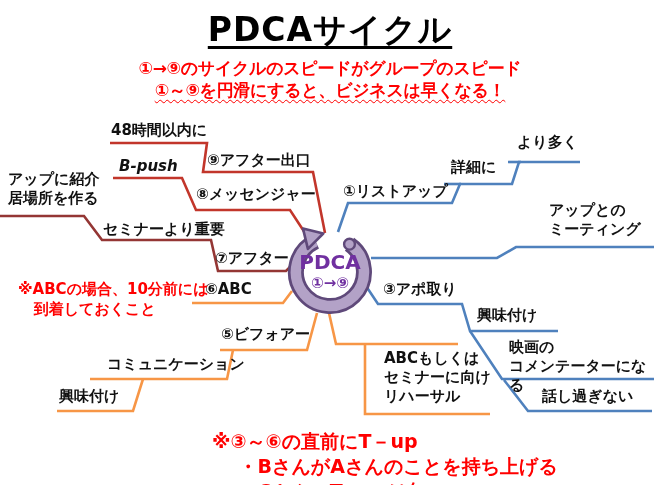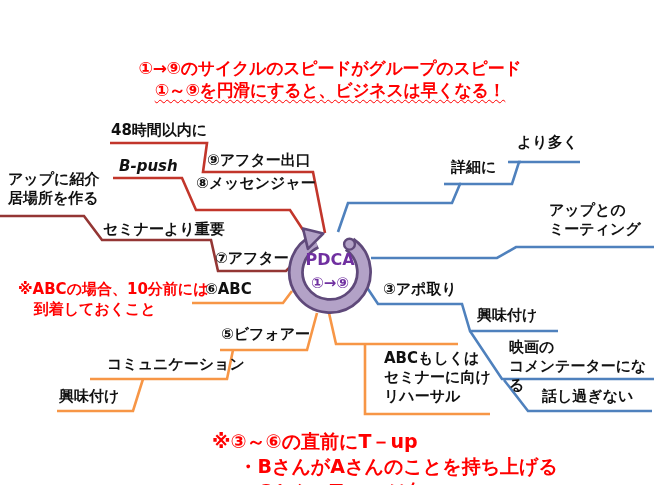--- a/index.html
+++ b/index.html
@@ -86,39 +86,41 @@
     </g>
 
     <g>
       <path d="M 349.5 244.2 A 34 34 0 1 1 315.6 241.2" stroke="var(--purple-dark)" stroke-width="16" fill="none"></path>
       <path d="M 349.5 244.2 A 34 34 0 1 1 315.6 241.2" stroke="var(--purple-fill)" stroke-width="10.5" fill="none"></path>
       <circle cx="349.5" cy="244.2" r="5.4" fill="var(--purple-fill)" stroke="var(--purple-dark)" stroke-width="2.4"></circle>
       <path d="M 303 228.6 L 307.9 248.9 L 323.3 233.5 Z" fill="var(--purple-fill)" stroke="var(--purple-dark)" stroke-width="2.6" stroke-linejoin="round"></path>
     </g>
   </svg>
 
+  <div id="title">PDCAサイクル</div>
   <div class="sub" id="subtitle1" style="top:57px">①→⑨のサイクルのスピードがグループのスピード</div>
   <div class="sub" id="subtitle2" style="top:79px">①～⑨を円滑にすると、ビジネスは早くなる！</div>
 
-  <div class="centerTxt" style="top:250px;font-size:16px">PDCA</div>
+  <div class="centerTxt" style="top:250px;font-size:20px">PDCA</div>
   <div class="centerTxt" style="top:274px;font-size:15px;font-weight:700">①→⑨</div>
 
   <div class="lbl" style="left:111px;top:121px">48時間以内に</div>
   <div class="lbl italic" style="left:119px;top:157px">B-push</div>
   <div class="lbl" style="left:207px;top:151px">⑨アフター出口</div>
-  <div class="lbl" style="left:196px;top:174px">⑧メッセンジャー</div>
+  <div class="lbl" style="left:196px;top:185px">⑧メッセンジャー</div>
   <div class="lbl" style="left:8px;top:170px">アップに紹介
 居場所を作る</div>
   <div class="lbl" style="left:103px;top:220px">セミナーより重要</div>
   <div class="lbl" style="left:215px;top:249px">⑦アフター</div>
   <div class="lbl" style="left:205px;top:280px">⑥ABC</div>
   <div class="lbl" style="left:221px;top:325px">⑤ビフォアー</div>
   <div class="lbl" style="left:107px;top:355px">コミュニケーション</div>
   <div class="lbl" style="left:59px;top:387px">興味付け</div>
 
+  <div class="lbl" style="left:343px;top:182px">①リストアップ</div>
   <div class="lbl" style="left:451px;top:158px">詳細に</div>
   <div class="lbl" style="left:517px;top:133px">より多く</div>
   <div class="lbl" style="left:383px;top:280px">③アポ取り</div>
   <div class="lbl" style="left:549px;top:201px">アップとの
 ミーティング</div>
   <div class="lbl" style="left:477px;top:306px">興味付け</div>
   <div class="lbl" style="left:509px;top:338px">映画の
 コメンテーターになる</div>
   <div class="lbl" style="left:542px;top:387px">話し過ぎない</div>
 

